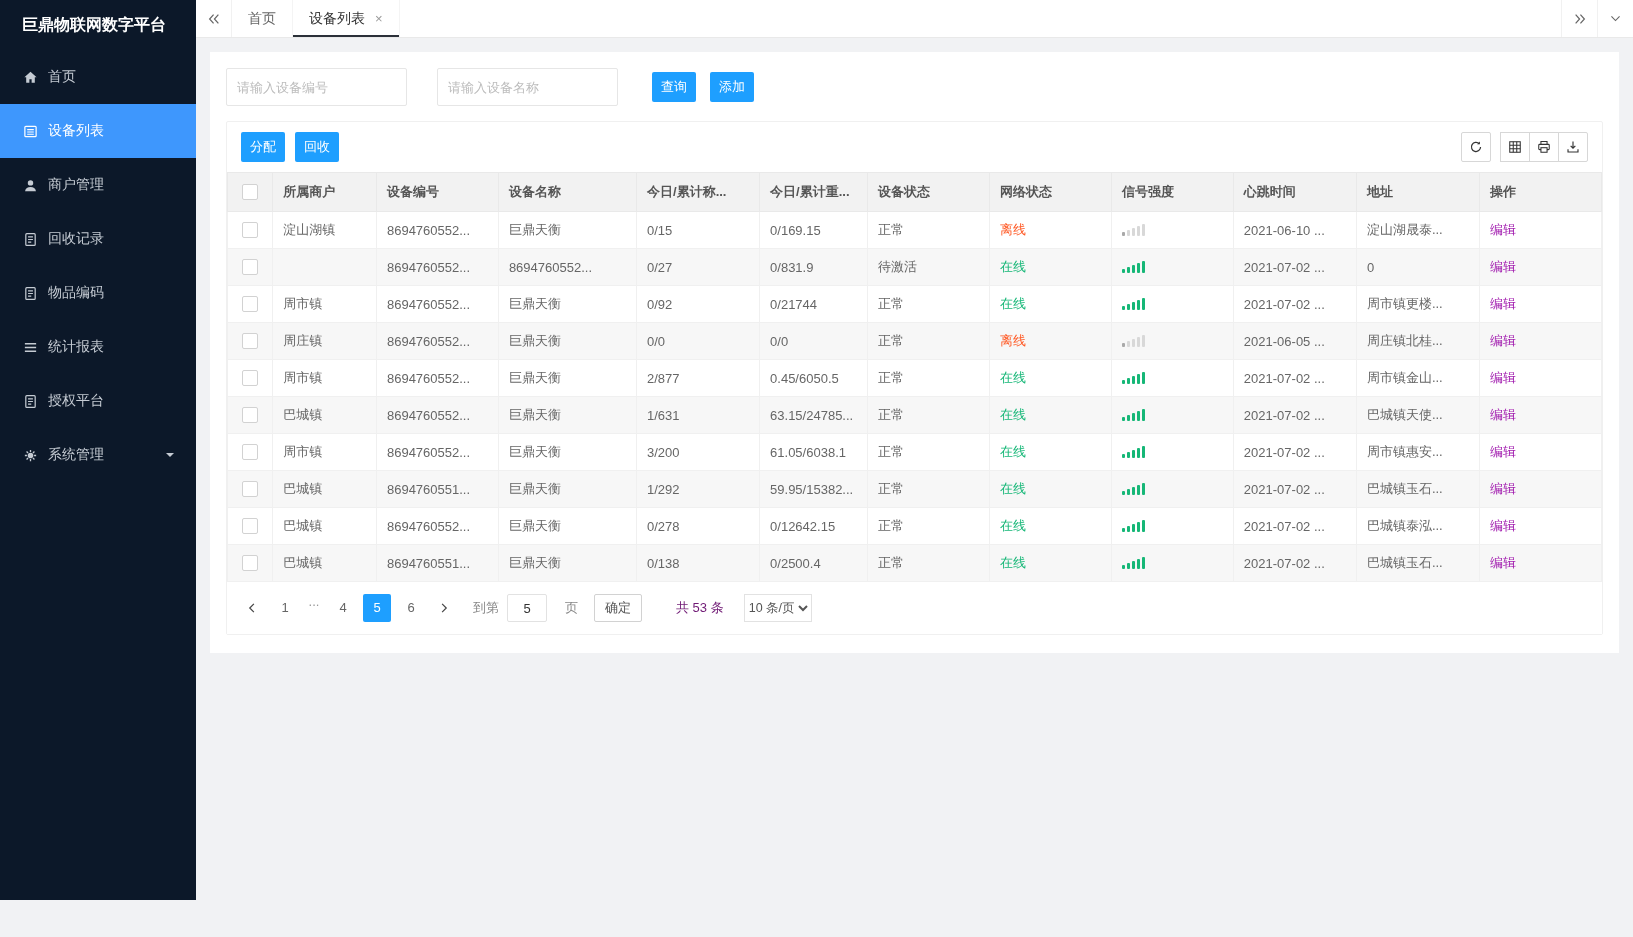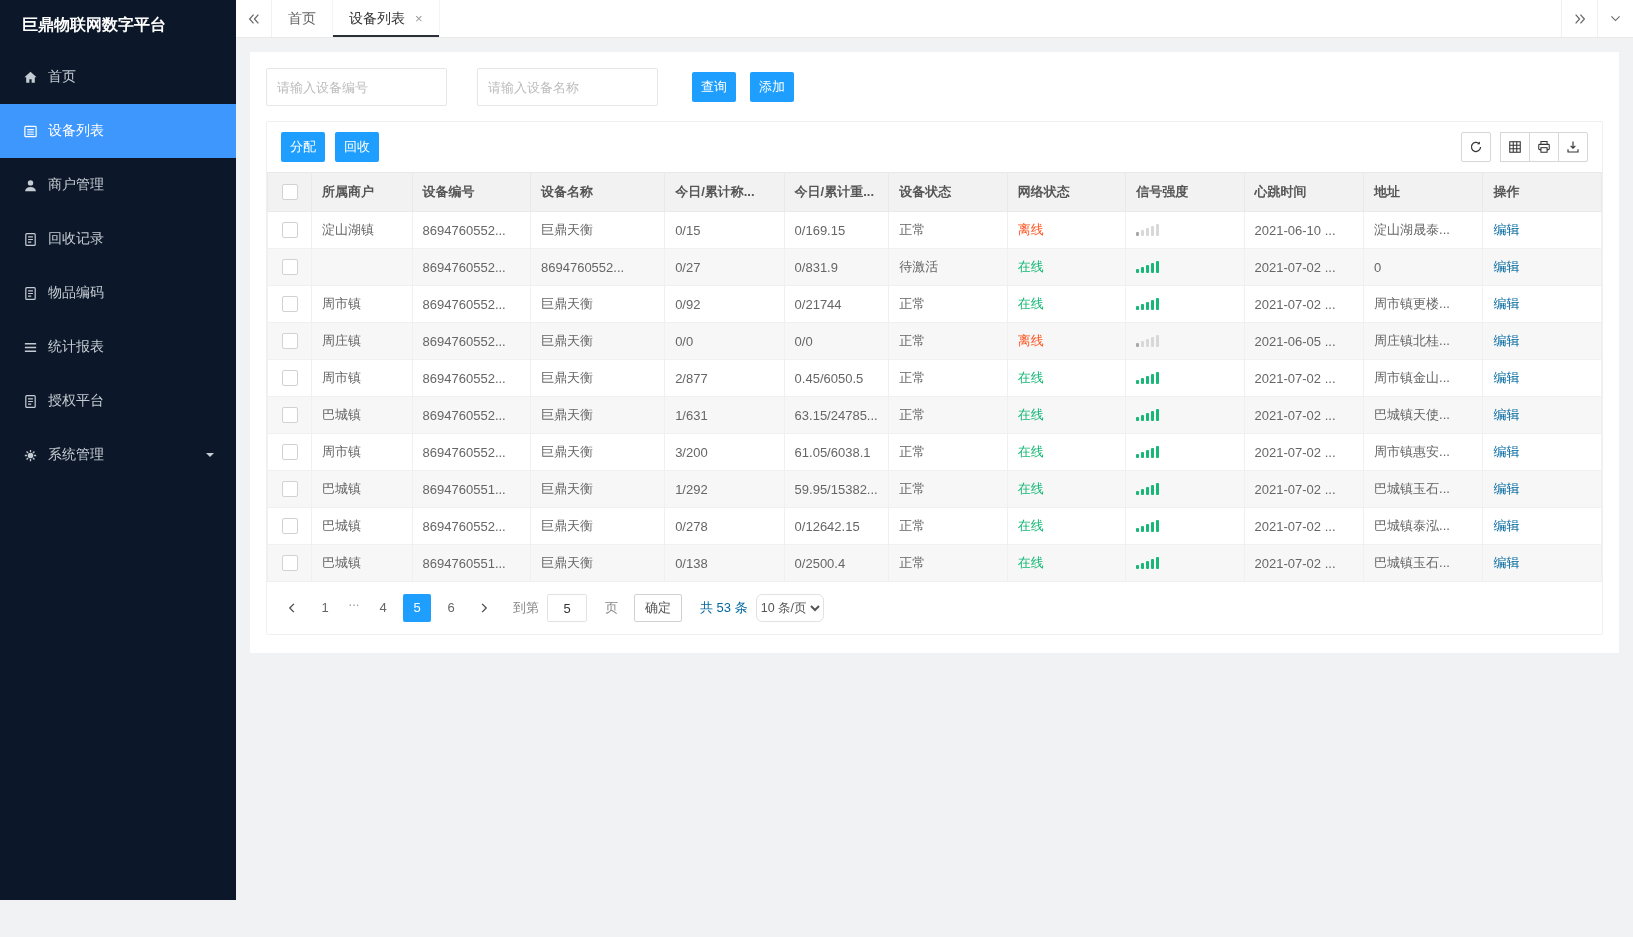--- a/index.html
+++ b/index.html
@@ -1,20 +1,20 @@
 <!DOCTYPE html>
 <html><head>
 <meta charset="utf-8">
 <style>
   *{box-sizing:border-box;margin:0;padding:0}
   html,body{width:1633px;height:937px}
   body{font-family:"Liberation Sans","DejaVu Sans",sans-serif;background:#f1f2f4;color:#333;font-size:14px;overflow:hidden}
   .app{display:flex;height:900px}
   
-  .sidebar{width:236px;background:#0c1829;flex-shrink:0;display:flex;flex-direction:column}
+  .sidebar{width:196px;background:#0c1829;flex-shrink:0;display:flex;flex-direction:column}
   .logo{height:50px;line-height:50px;padding-left:22px;color:#fff;font-size:16px;font-weight:bold;white-space:nowrap}
   .menu{flex:1}
   .side-item{height:54px;display:flex;align-items:center;padding:0 22px;color:#c5cbd3;font-size:14px;cursor:pointer}
   .side-item .s-icon{width:16px;height:16px;margin-right:10px;display:inline-flex;align-items:center;justify-content:center;color:inherit}
   .side-item.active{background:#3e97fd;color:#fff}
   .caret-down{width:0;height:0;border:4.5px solid transparent;border-top-color:currentColor;margin-left:auto;transform:translateY(2px)}
   
   .main{flex:1;display:flex;flex-direction:column;min-width:0}
   .topbar{height:48px;background:#fff;display:flex;align-items:center;justify-content:space-between;padding:0 24px;border-bottom:1px solid #f3f3f3}
   .burger{display:flex;align-items:center;color:#333;cursor:pointer}
@@ -54,32 +54,32 @@
   table{width:100%;border-collapse:collapse;table-layout:fixed}
   th{background:#f2f2f2;color:#555;font-weight:700;text-align:left;height:39px;padding:0 10px;font-size:13px;border:1px solid #e9e9e9;white-space:nowrap;overflow:hidden;text-overflow:ellipsis}
   td{height:37px;padding:0 10px;font-size:13px;color:#666;border:1px solid #f0f0f0;white-space:nowrap;overflow:hidden;text-overflow:ellipsis;background:#fff}
   tbody tr:nth-child(even) td{background:#f7f7f7}
   .c-check{text-align:center}
   .checkbox{display:inline-block;width:16px;height:16px;border:1px solid #d2d2d2;border-radius:2px;background:#fff;vertical-align:middle;cursor:pointer}
   .t-green{color:#16b777}
   .t-red{color:#ff5722}
   .signal{display:inline-flex;align-items:flex-end;gap:2px;height:14px}
   .signal i{width:3px;display:inline-block;border-radius:1px}
-  .edit-link{color:#0369a1;cursor:pointer;text-decoration:none}
+  .edit-link{color:#a21caf;cursor:pointer;text-decoration:none}
   
   .pager{display:flex;align-items:center;padding:12px 14px;gap:8px;font-size:13px;color:#666;background:#fff}
   .page-arrow{width:22px;height:28px;display:flex;align-items:center;justify-content:center;color:#444;cursor:pointer}
   .page-btn{min-width:28px;height:28px;line-height:28px;text-align:center;cursor:pointer;color:#666;border-radius:2px;padding:0 5px}
   .page-btn.active{background:#1E9FFF;color:#fff;cursor:default}
   .page-ellipsis{color:#999;min-width:18px;text-align:center}
   .goto-label{color:#888;margin-left:10px}
   .goto-input{width:40px;height:28px;border:1px solid #e2e2e2;border-radius:2px;text-align:center;font-size:13px;color:#333;outline:none}
   .confirm-btn{height:28px;padding:0 10px;background:#fff;border:1px solid #d2d2d2;border-radius:2px;font-size:13px;color:#555;cursor:pointer;margin-left:8px}
-  .total-text{margin-left:10px;color:#0369a1}
-  .per-page{height:28px;border:1px solid #e2e2e2;border-radius:6px;font-size:12.5px;color:#555;background:#fff;outline:none;margin-left:0}
+  .total-text{margin-left:26px;color:#701a75}
+  .per-page{height:28px;border:1px solid #e2e2e2;border-radius:0;font-size:12.5px;color:#555;background:#fff;outline:none;margin-left:12px}
   .bottom-strip{height:37px;background:#f1f2f4}
 </style>
 </head>
 <body>
 
 <div class="app">
 
   <div class="sidebar">
     <div class="logo">巨鼎物联网数字平台</div>
     <div class="menu">

